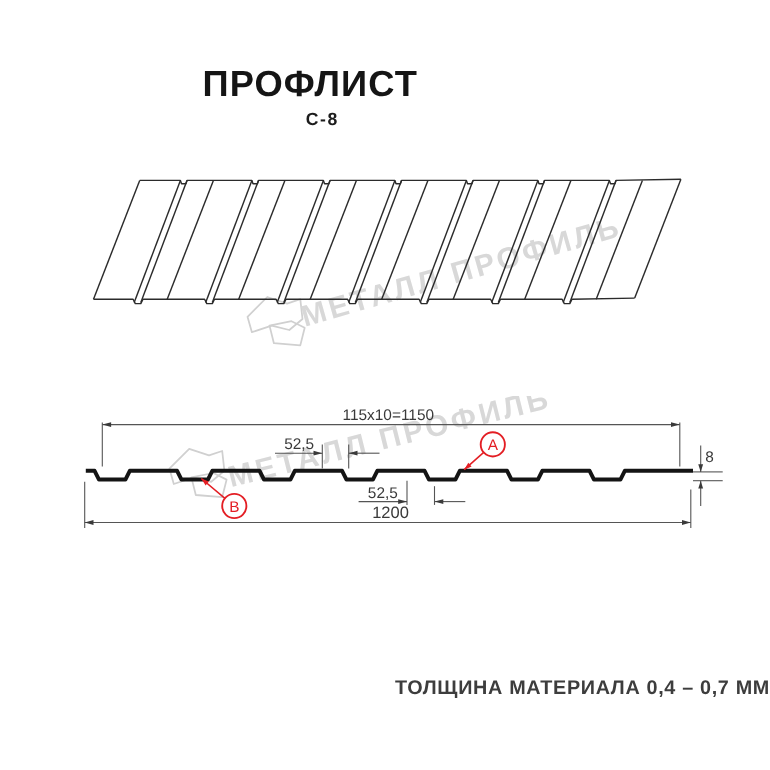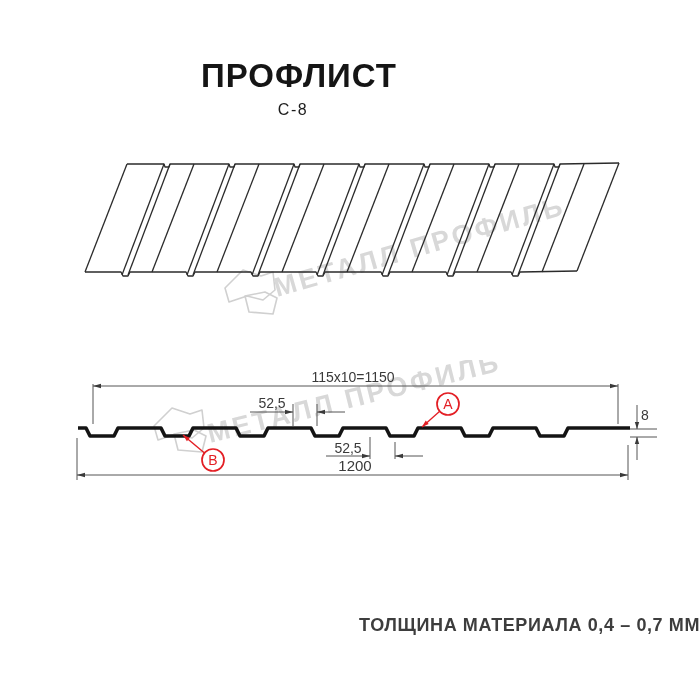--- a/index.html
+++ b/index.html
@@ -1,26 +1,26 @@
 <!DOCTYPE html>
 <html><head>
 <meta charset="utf-8">
 <style>
   html,body{margin:0;padding:0;}
   body{
     width:700px;height:700px;position:relative;background:#ffffff;
     font-family:"Liberation Sans", sans-serif;overflow:hidden;
   }
   .page-title{
-    position:absolute;left:17px;top:57px;width:564px;text-align:center;
+    position:absolute;left:0;top:57px;width:564px;text-align:center;
     font-size:33px;font-weight:800;letter-spacing:1px;color:#151515;
   }
   .model-label{
     position:absolute;left:0;top:101px;width:586px;text-align:center;
-    font-size:16px;font-weight:400;letter-spacing:1.5px;color:#1c1c1c;
+    font-size:16px;font-weight:700;letter-spacing:1.5px;color:#1c1c1c;
   }
   .persp-wrap{position:absolute;left:70px;top:148px;width:560px;height:172px;}
   .section-wrap{position:absolute;left:20px;top:360px;width:660px;height:150px;}
   .footer-note{
     position:absolute;left:0;top:615px;width:700px;text-align:right;
     font-size:18px;font-weight:700;letter-spacing:0.6px;color:#3d3d3d;
   }
   svg{display:block;}
   .dim-line{stroke:#555;stroke-width:1;fill:none;}
   .dim-arrow{fill:#3a3a3a;stroke:none;}

